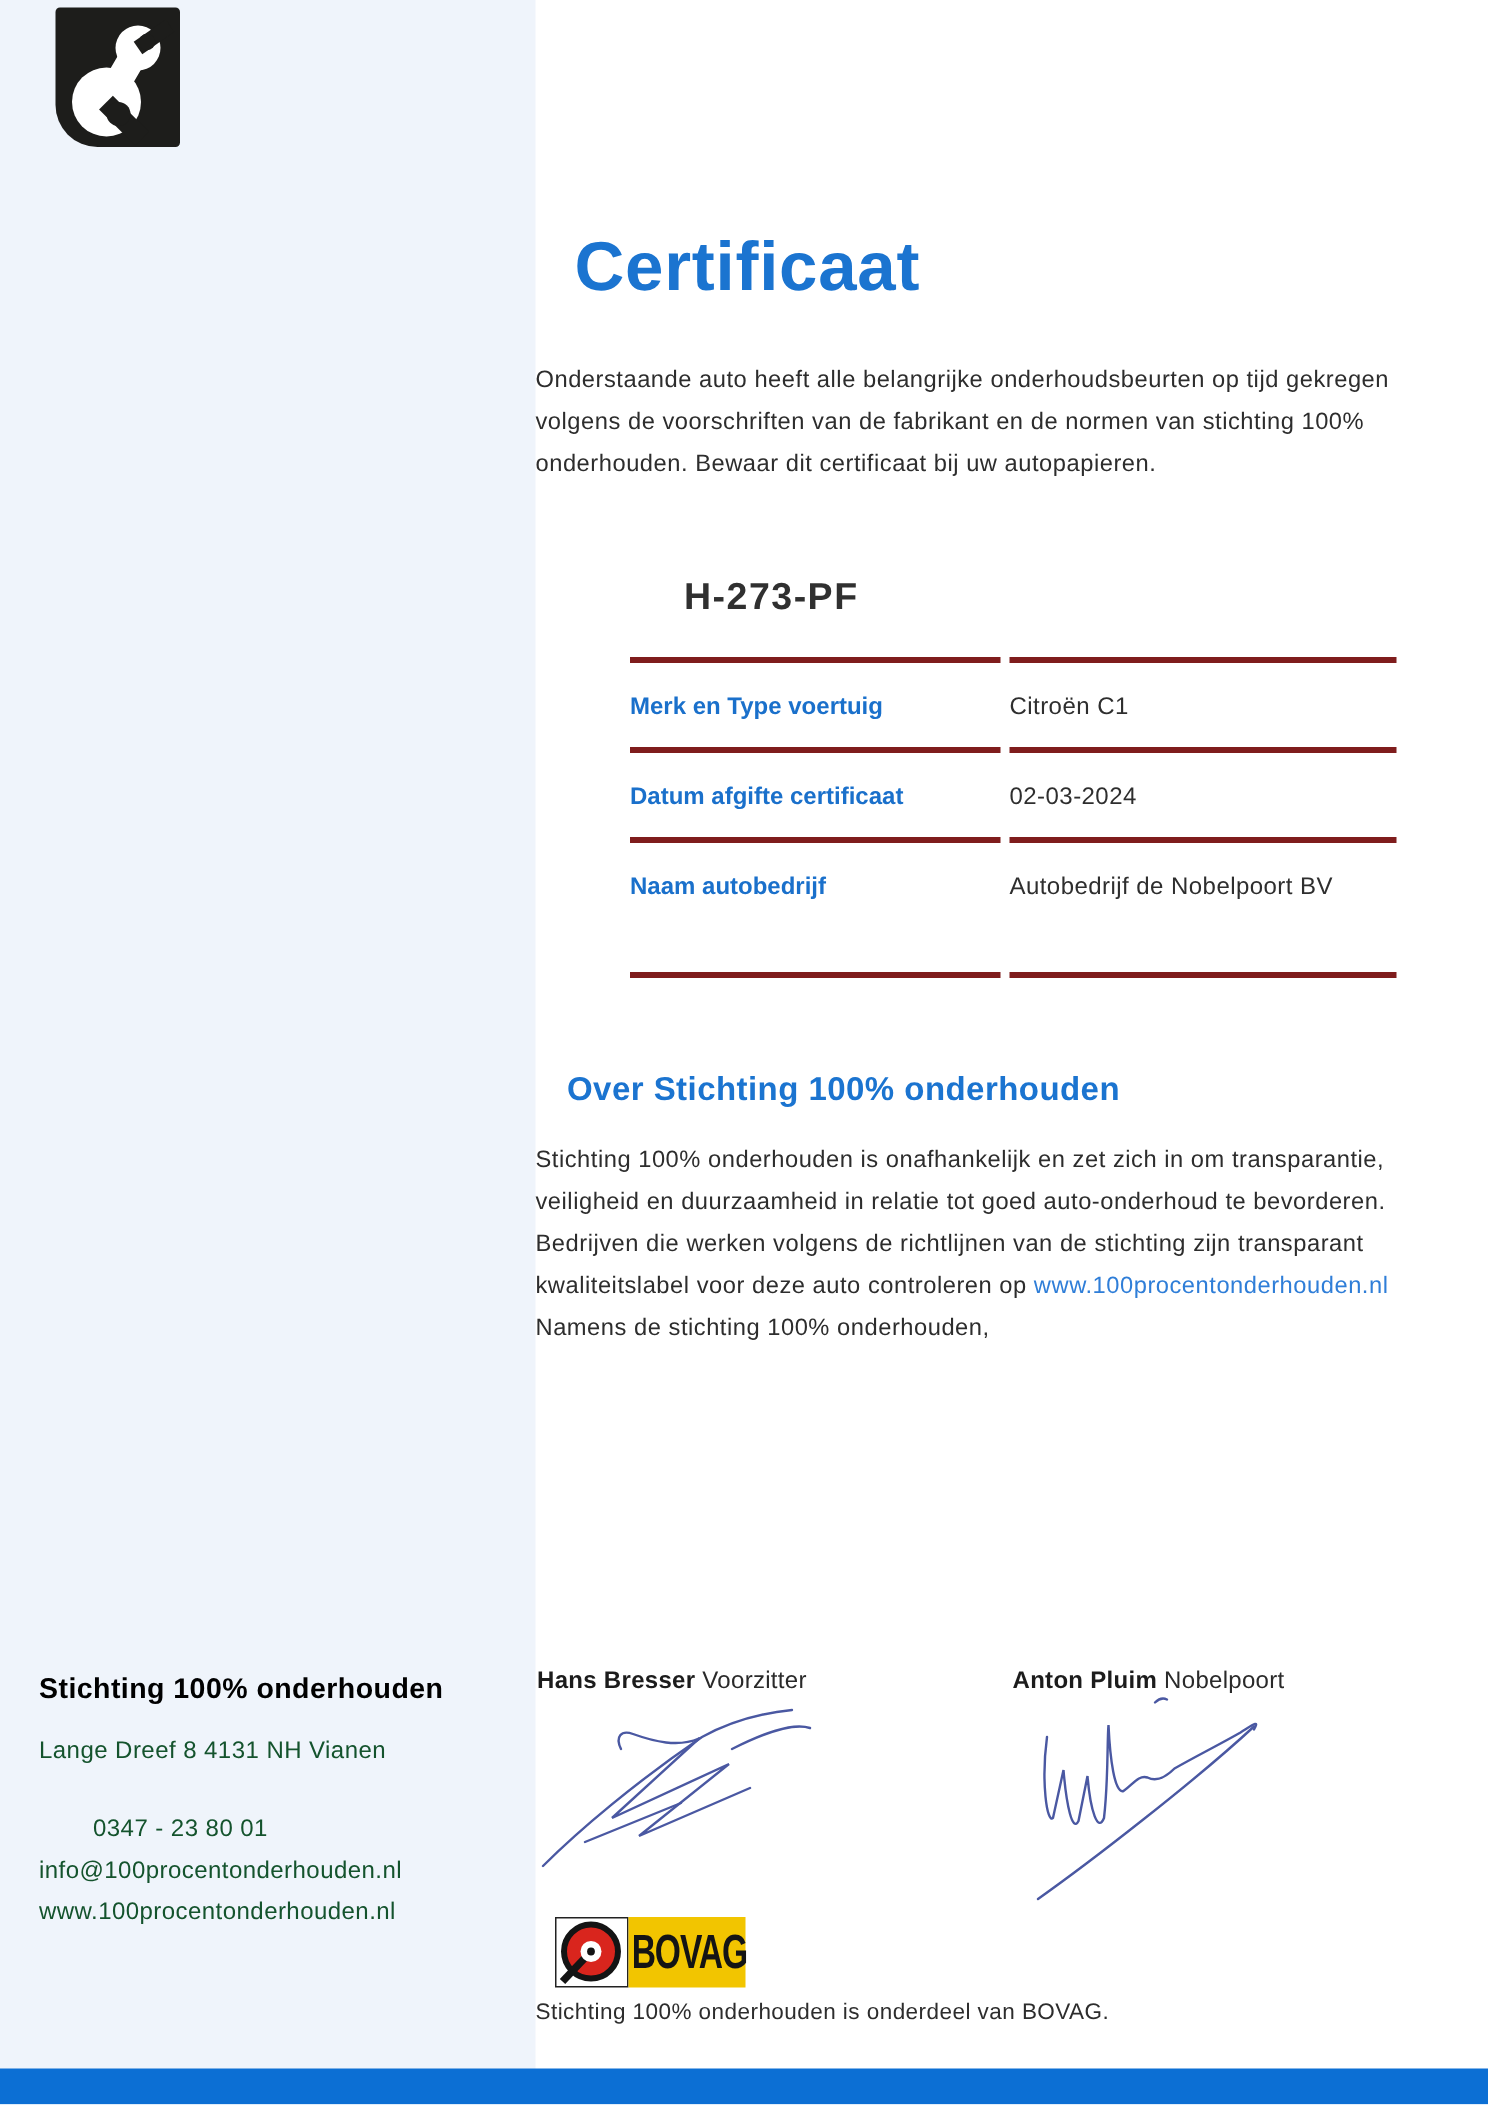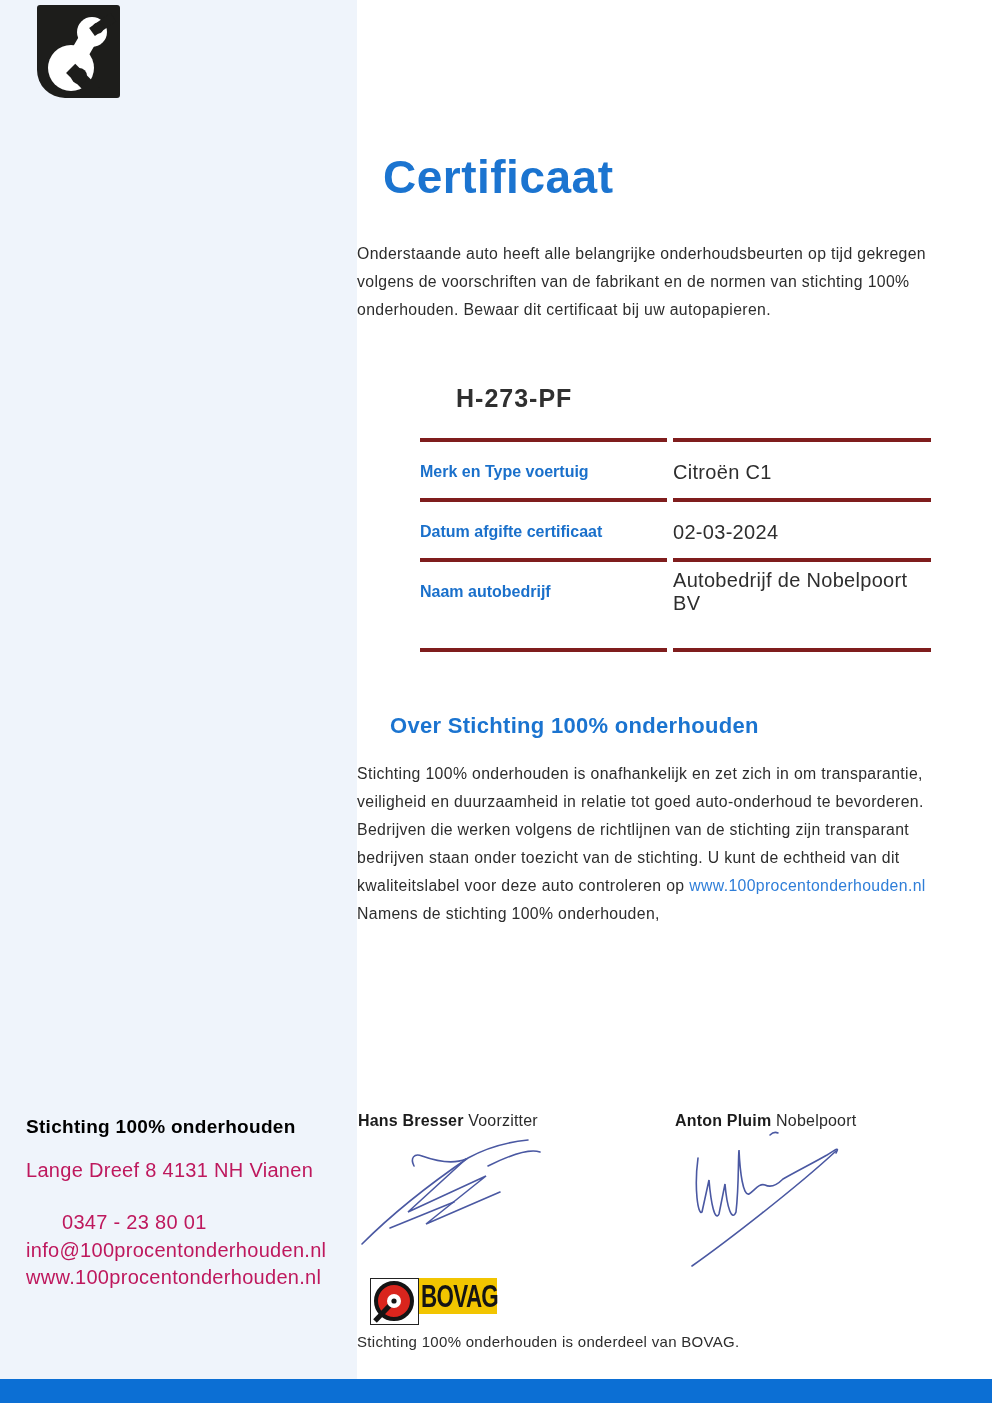--- a/index.html
+++ b/index.html
@@ -26,45 +26,45 @@
   .intro{left:357px;top:240px;}
   .tline{height:28px;line-height:28px;font-size:15.8px;letter-spacing:0.35px;white-space:nowrap;color:#2d2d2d;}
   .plate{left:456px;top:384px;font-size:25px;font-weight:700;color:#303030;letter-spacing:1px;}
 
   
   .details{left:420px;top:440px;width:511px;}
   .drow{display:grid;grid-template-columns:247px 6px 258px;height:60px;align-items:center;}
   .dcell{height:100%;display:flex;align-items:center;border-top:4px solid #7f1d1d;}
   .dgap{height:100%;}
   .dlabel{font-size:16px;font-weight:700;color:#1a70cb;}
-  .dvalue{font-size:20px;color:#2e2e2e;letter-spacing:0.3px;}
+  .dvalue{font-size:16px;color:#2e2e2e;letter-spacing:0.3px;}
   .dend .dcell{height:0;}
 
-  .about-heading{left:390px;top:713px;font-size:22px;font-weight:700;color:#1b74d0;letter-spacing:0.3px;}
+  .about-heading{left:378px;top:713px;font-size:22px;font-weight:700;color:#1b74d0;letter-spacing:0.3px;}
   .about{left:357px;top:760px;}
   .inline-link{color:#2f7ed8;cursor:pointer;}
 
   
   .sig-label{font-size:16px;color:#2a2a2a;white-space:nowrap;letter-spacing:0.2px;}
   .sig-name{font-weight:700;color:#1c1c1c;}
   .sig1{left:358px;top:1112px;} .sig2{left:675px;top:1112px;}
   .ink{stroke:#4a58a2;fill:none;stroke-width:1.6;stroke-linecap:round;}
   .svg1{left:356px;top:1132px;} .svg2{left:684px;top:1126px;}
 
   
   .bovag{left:370px;top:1278px;height:47px;display:flex;}
   .bovag-iconbox{width:49px;height:47px;background:#ffffff;border:1px solid #222;box-sizing:border-box;}
-  .bovag-wordbox{width:78px;height:36px;background:#f2c500;display:flex;align-items:center;}
+  .bovag-wordbox{width:78px;height:47px;background:#f2c500;display:flex;align-items:center;}
   .bovag-word{font-size:32px;font-weight:800;color:#141414;transform:scaleX(0.70);
               transform-origin:left center;letter-spacing:-1px;padding-left:3px;white-space:nowrap;}
   .bovag-note{left:357px;top:1333px;font-size:15px;letter-spacing:0.3px;color:#2d2d2d;white-space:nowrap;}
 
   
   .contact-org{left:26px;top:1116px;font-size:19px;font-weight:700;color:#000000;letter-spacing:0.3px;white-space:nowrap;}
-  .contact-line{font-size:20px;color:#be185d;letter-spacing:0.3px;white-space:nowrap;}
+  .contact-line{font-size:16px;color:#14532d;letter-spacing:0.3px;white-space:nowrap;}
   .c-address{left:26px;top:1159px;}
   .c-phone{left:26px;top:1211px;margin-left:36px;}
   .c-email{left:26px;top:1239px;cursor:pointer;}
   .c-website{left:26px;top:1266px;cursor:pointer;}
 </style>
 </head>
 <body>
 
 <div class="page">
 
@@ -121,21 +121,20 @@
         <div class="dcell"></div>
       </div>
     </div>
 
   <div class="abs about-heading">Over Stichting 100% onderhouden</div>
 
   <div class="abs about" id="about">
       <div class="tline">Stichting 100% onderhouden is onafhankelijk en zet zich in om transparantie,</div>
       <div class="tline">veiligheid en duurzaamheid in relatie tot goed auto-onderhoud te bevorderen.</div>
       <div class="tline">Bedrijven die werken volgens de richtlijnen van de stichting zijn transparant</div>
-      <div class="tline">bedrijven staan onder toezicht van de stichting. U kunt de echtheid van dit</div>
       <div class="tline">kwaliteitslabel voor deze auto controleren op <span class="inline-link">www.100procentonderhouden.nl</span></div>
       <div class="tline">Namens de stichting 100% onderhouden,</div>
     </div>
 
   <div class="abs sig-label sig1">
     <span class="sig-name">Hans Bresser</span>
     <span>Voorzitter</span>
   </div>
   <svg class="abs svg1" width="190" height="120" viewBox="0 0 190 120">
     <path class="ink" d="M6,112 C30,88 68,56 112,26 C132,15 152,10 172,8"></path>

